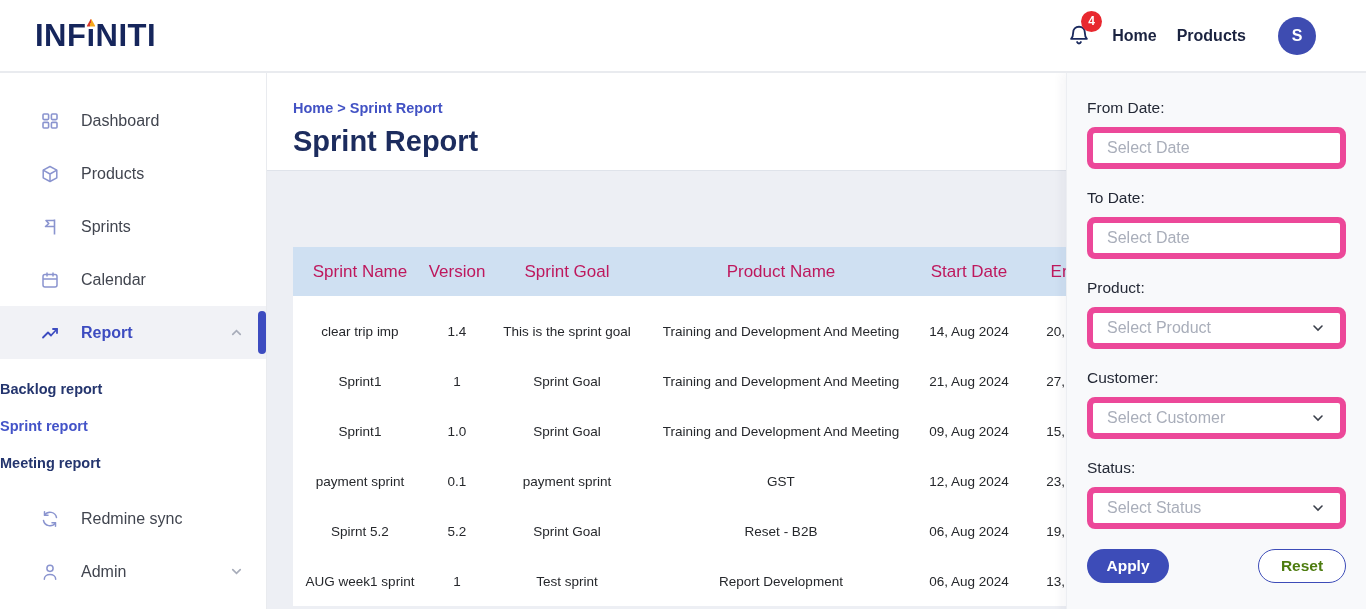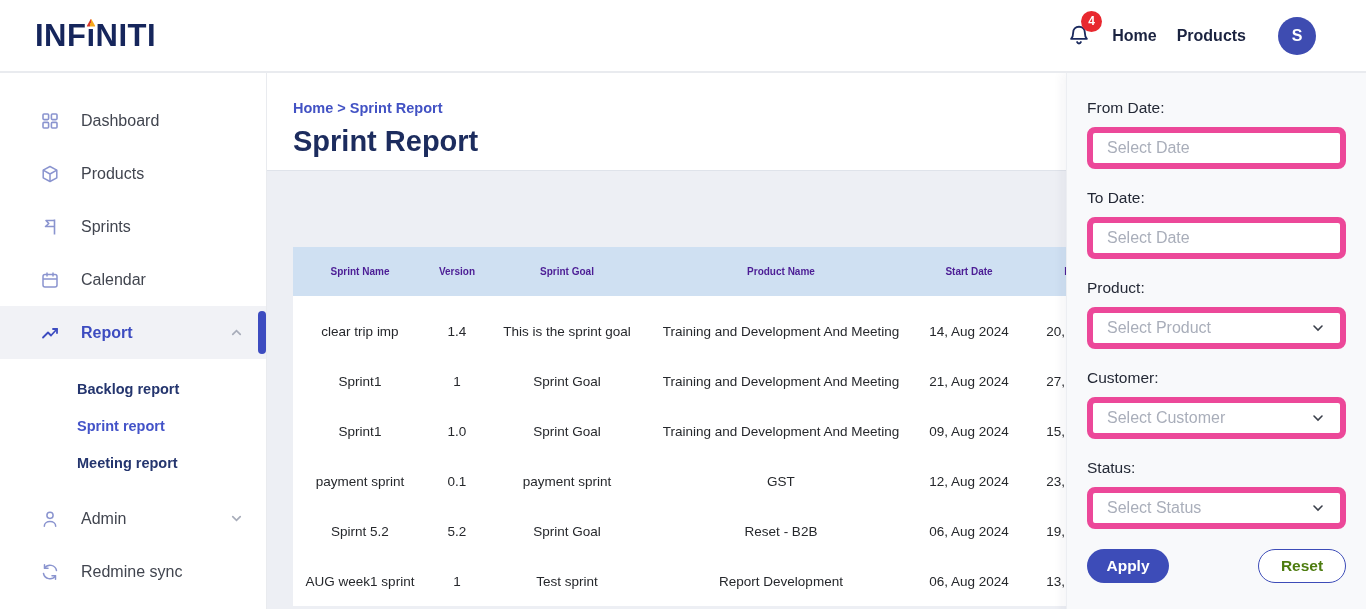--- a/index.html
+++ b/index.html
@@ -34,40 +34,40 @@
   
   .sidebar { width:267px; background:#fff; border-right:1px solid #e9ebef;
              padding-top:21px; position:relative; flex-shrink:0; }
   .side-item { height:53px; display:flex; align-items:center; padding-left:40px;
                font-size:16px; color:#41454f; cursor:pointer; position:relative; }
   .side-item .s-icon { width:20px; height:20px; margin-right:21px; display:inline-flex; }
   .side-item.active { background:#f1f2f6; color:#3d4cc0; font-weight:700; }
   .active-bar { position:absolute; right:0; top:5px; bottom:5px; width:8px;
                 background:#3d4cc0; border-radius:5px; }
   .side-chevron { position:absolute; right:22px; display:inline-flex; }
-  .sub-item { height:37px; display:flex; align-items:center; padding-left:77px;
+  .sub-item { height:37px; display:flex; align-items:center; 
               font-size:14.5px; font-weight:700; color:#24356e; cursor:pointer; }
   .sub-item.active { color:#4353c8; }
   .side-gap { height:11px; }
   .powered { position:absolute; bottom:7px; left:44px; display:flex; align-items:center; gap:10px; }
   .powered-txt { font-size:13.5px; font-weight:700; color:#16181d; }
 
   
   .content { flex:1; position:relative; background:#fff; overflow:hidden; }
   .breadcrumb { position:absolute; top:27px; left:26px; font-size:14.5px; font-weight:600;
                 color:#4252c4; }
   .breadcrumb .crumb { cursor:pointer; }
   .page-title { position:absolute; top:52px; left:26px; font-size:29px; font-weight:700; color:#1c2c5e; }
   .content-body { position:absolute; top:97px; left:0; right:0; bottom:0;
                   background:#edeff4; border-top:1px solid #dfe3ea; }
 
   
   .table-wrap { position:absolute; top:76px; left:26px; width:856px; background:#fff; }
   .t-head { display:flex; height:49px; background:#cfe0f2; align-items:center; margin-bottom:10px; }
-  .t-head .cell { font-size:10px; font-weight:700; color:#4c1d95; }
+  .t-head .cell { font-size:17px; font-weight:400; color:#be185d; }
   .t-row { display:flex; height:50px; align-items:center; background:#fff; }
   .t-row .cell { font-size:13.5px; color:#26282c; }
   .cell { text-align:center; overflow:hidden; white-space:nowrap; }
   .c0{width:134px;} .c1{width:60px;} .c2{width:160px;} .c3{width:268px;} .c4{width:108px;} .c5{width:126px;}
 
   
   .filter-panel { position:absolute; top:0; right:0; bottom:0; width:300px; z-index:5;
                   background:#f8f9fb; border-left:1px solid #eceef2;
                   box-shadow:-4px 0 10px rgba(30,40,70,.05); padding:26px 20px 0; }
   .f-label { font-size:15.5px; color:#242936; margin-bottom:10px; line-height:18px; }
@@ -165,42 +165,42 @@
       </span>
       <span class="active-bar"></span>
     </div>
     <div class="side-gap"></div>
     <div class="sub-item">Backlog report</div>
     <div class="sub-item active">Sprint report</div>
     <div class="sub-item">Meeting report</div>
     <div class="side-gap"></div>
     <div class="side-item">
       <span class="s-icon">
+        <svg width="20" height="20" viewBox="0 0 20 20" fill="none" stroke="#8a94cf" stroke-width="1.5" stroke-linecap="round" stroke-linejoin="round">
+          <path d="M16.5 8.5A6.6 6.6 0 0 0 4.6 6.1"></path>
+            <path d="M4.5 2.8v3.5H8"></path>
+          <path d="M3.5 11.5a6.6 6.6 0 0 0 11.9 2.4"></path>
+            <path d="M15.5 17.2v-3.5H12"></path>
+        </svg>
+      </span>
+      <span>Redmine sync</span>
+    </div>
+    <div class="side-item">
+      <span class="s-icon">
         <svg width="20" height="20" viewBox="0 0 20 20" fill="none" stroke="#8a94cf" stroke-width="1.5" stroke-linecap="round">
           <circle cx="10" cy="6.3" r="3.1"></circle>
           <path d="M4.3 17.2c0-3 2.6-4.7 5.7-4.7s5.7 1.7 5.7 4.7"></path>
         </svg>
       </span>
       <span>Admin</span>
       <span class="side-chevron">
         <svg width="15" height="15" viewBox="0 0 16 16" fill="none" stroke="#a8adba" stroke-width="1.8" stroke-linecap="round">
             <path d="M4 6l4 4 4-4"></path>
           </svg>
       </span>
-    </div>
-    <div class="side-item">
-      <span class="s-icon">
-        <svg width="20" height="20" viewBox="0 0 20 20" fill="none" stroke="#8a94cf" stroke-width="1.5" stroke-linecap="round" stroke-linejoin="round">
-          <path d="M16.5 8.5A6.6 6.6 0 0 0 4.6 6.1"></path>
-            <path d="M4.5 2.8v3.5H8"></path>
-          <path d="M3.5 11.5a6.6 6.6 0 0 0 11.9 2.4"></path>
-            <path d="M15.5 17.2v-3.5H12"></path>
-        </svg>
-      </span>
-      <span>Redmine sync</span>
     </div>
     <div class="powered">
       <span class="powered-txt">Powered by</span>
       <span class="logo small">
         <span>INF</span>
           <span class="logo-i"><span class="flame"></span><span>ı</span></span>
           <span>NITI</span>
       </span>
     </div>
   </div>

